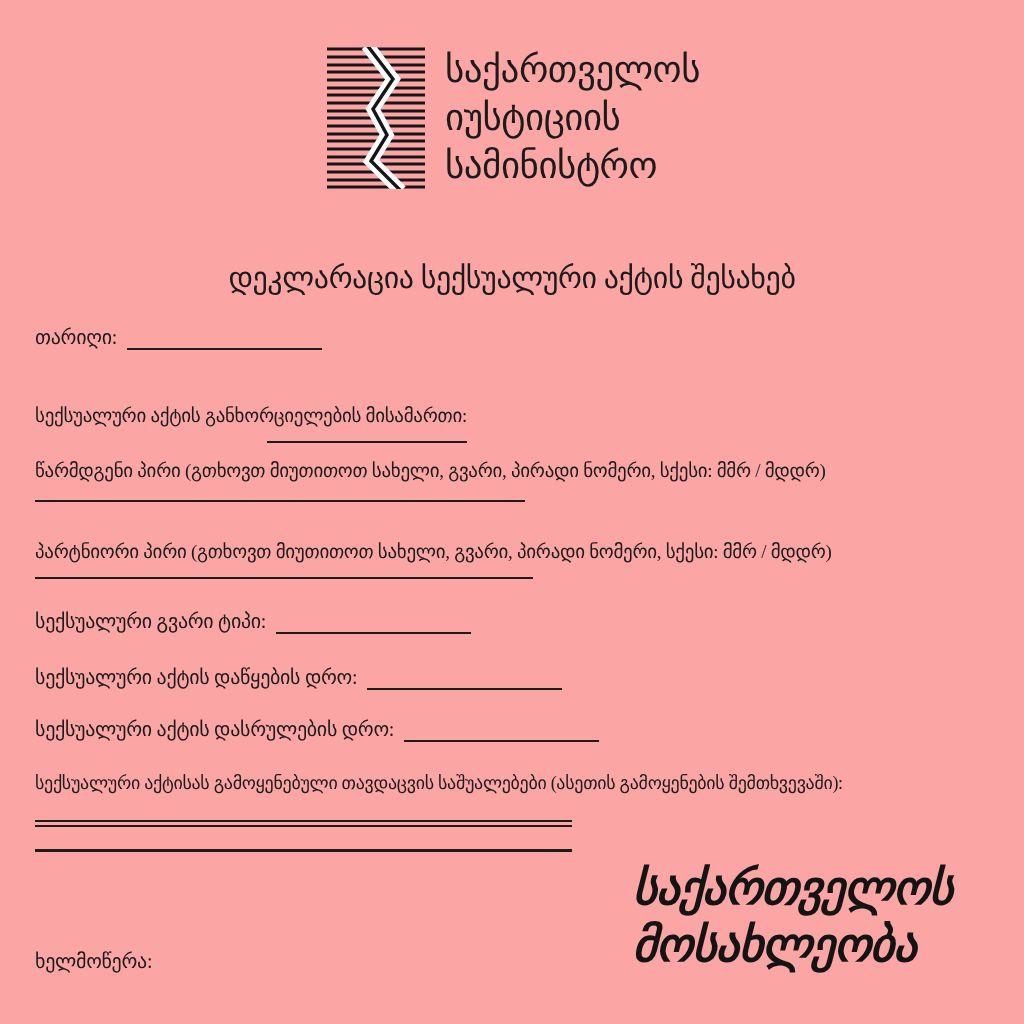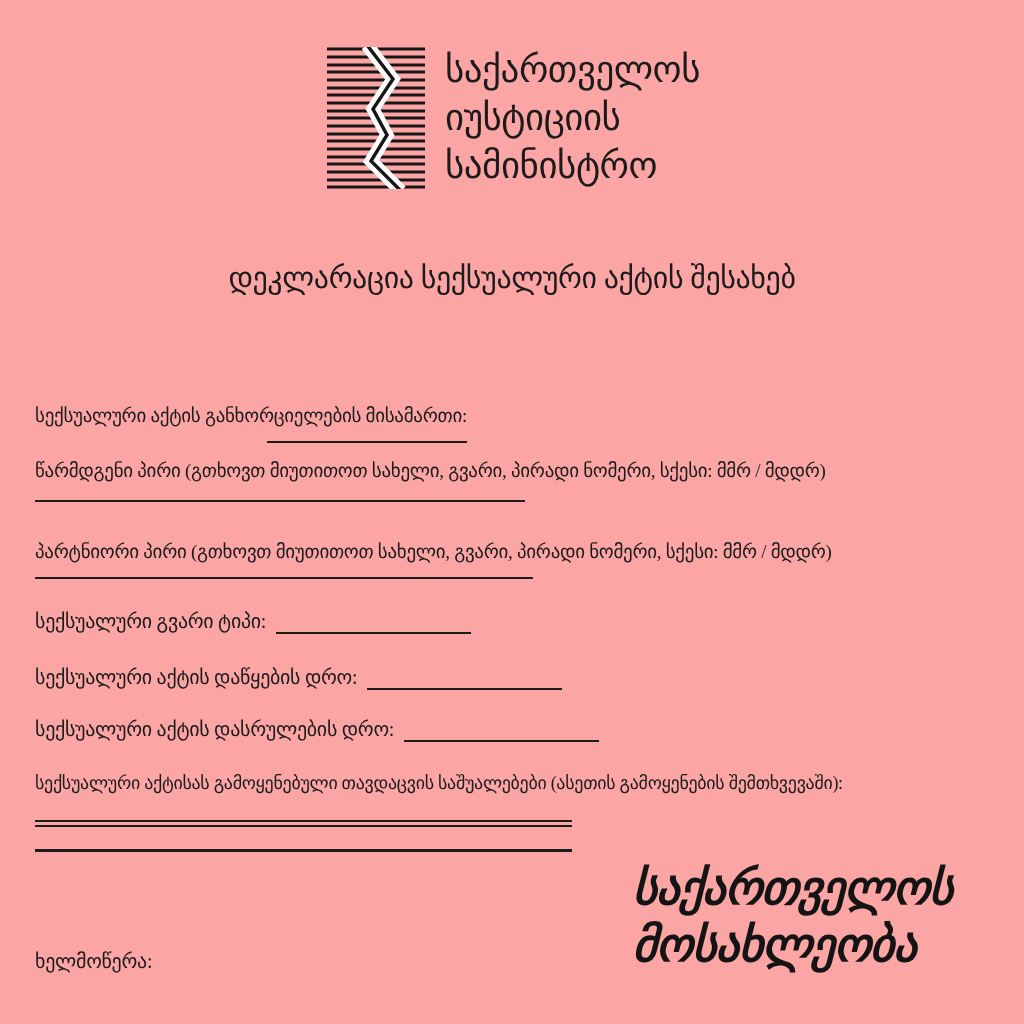--- a/index.html
+++ b/index.html
@@ -88,20 +88,24 @@
     </div>
     <div class="logo-text">
       <div>საქართველოს</div>
       <div>იუსტიციის</div>
       <div>სამინისტრო</div>
     </div>
   </div>
 
   <div class="doc-title">დეკლარაცია სექსუალური აქტის შესახებ</div>
 
+  <div class="row" style="top:324px;">
+    <span>თარიღი:</span>
+    <span class="blank w195"></span>
+  </div>
 
   <div class="row small" style="top:403px;">
     <span>სექსუალური აქტის განხორციელების მისამართი:</span>
     <span class="blank w200"></span>
   </div>
 
   <div class="row small" style="top:458px;">
     <span>წარმდგენი პირი (გთხოვთ მიუთითოთ სახელი, გვარი, პირადი ნომერი, სქესი: მმრ / მდდრ)</span>
   </div>
   <div class="uline" style="top:500px; width:490px;"></div>

